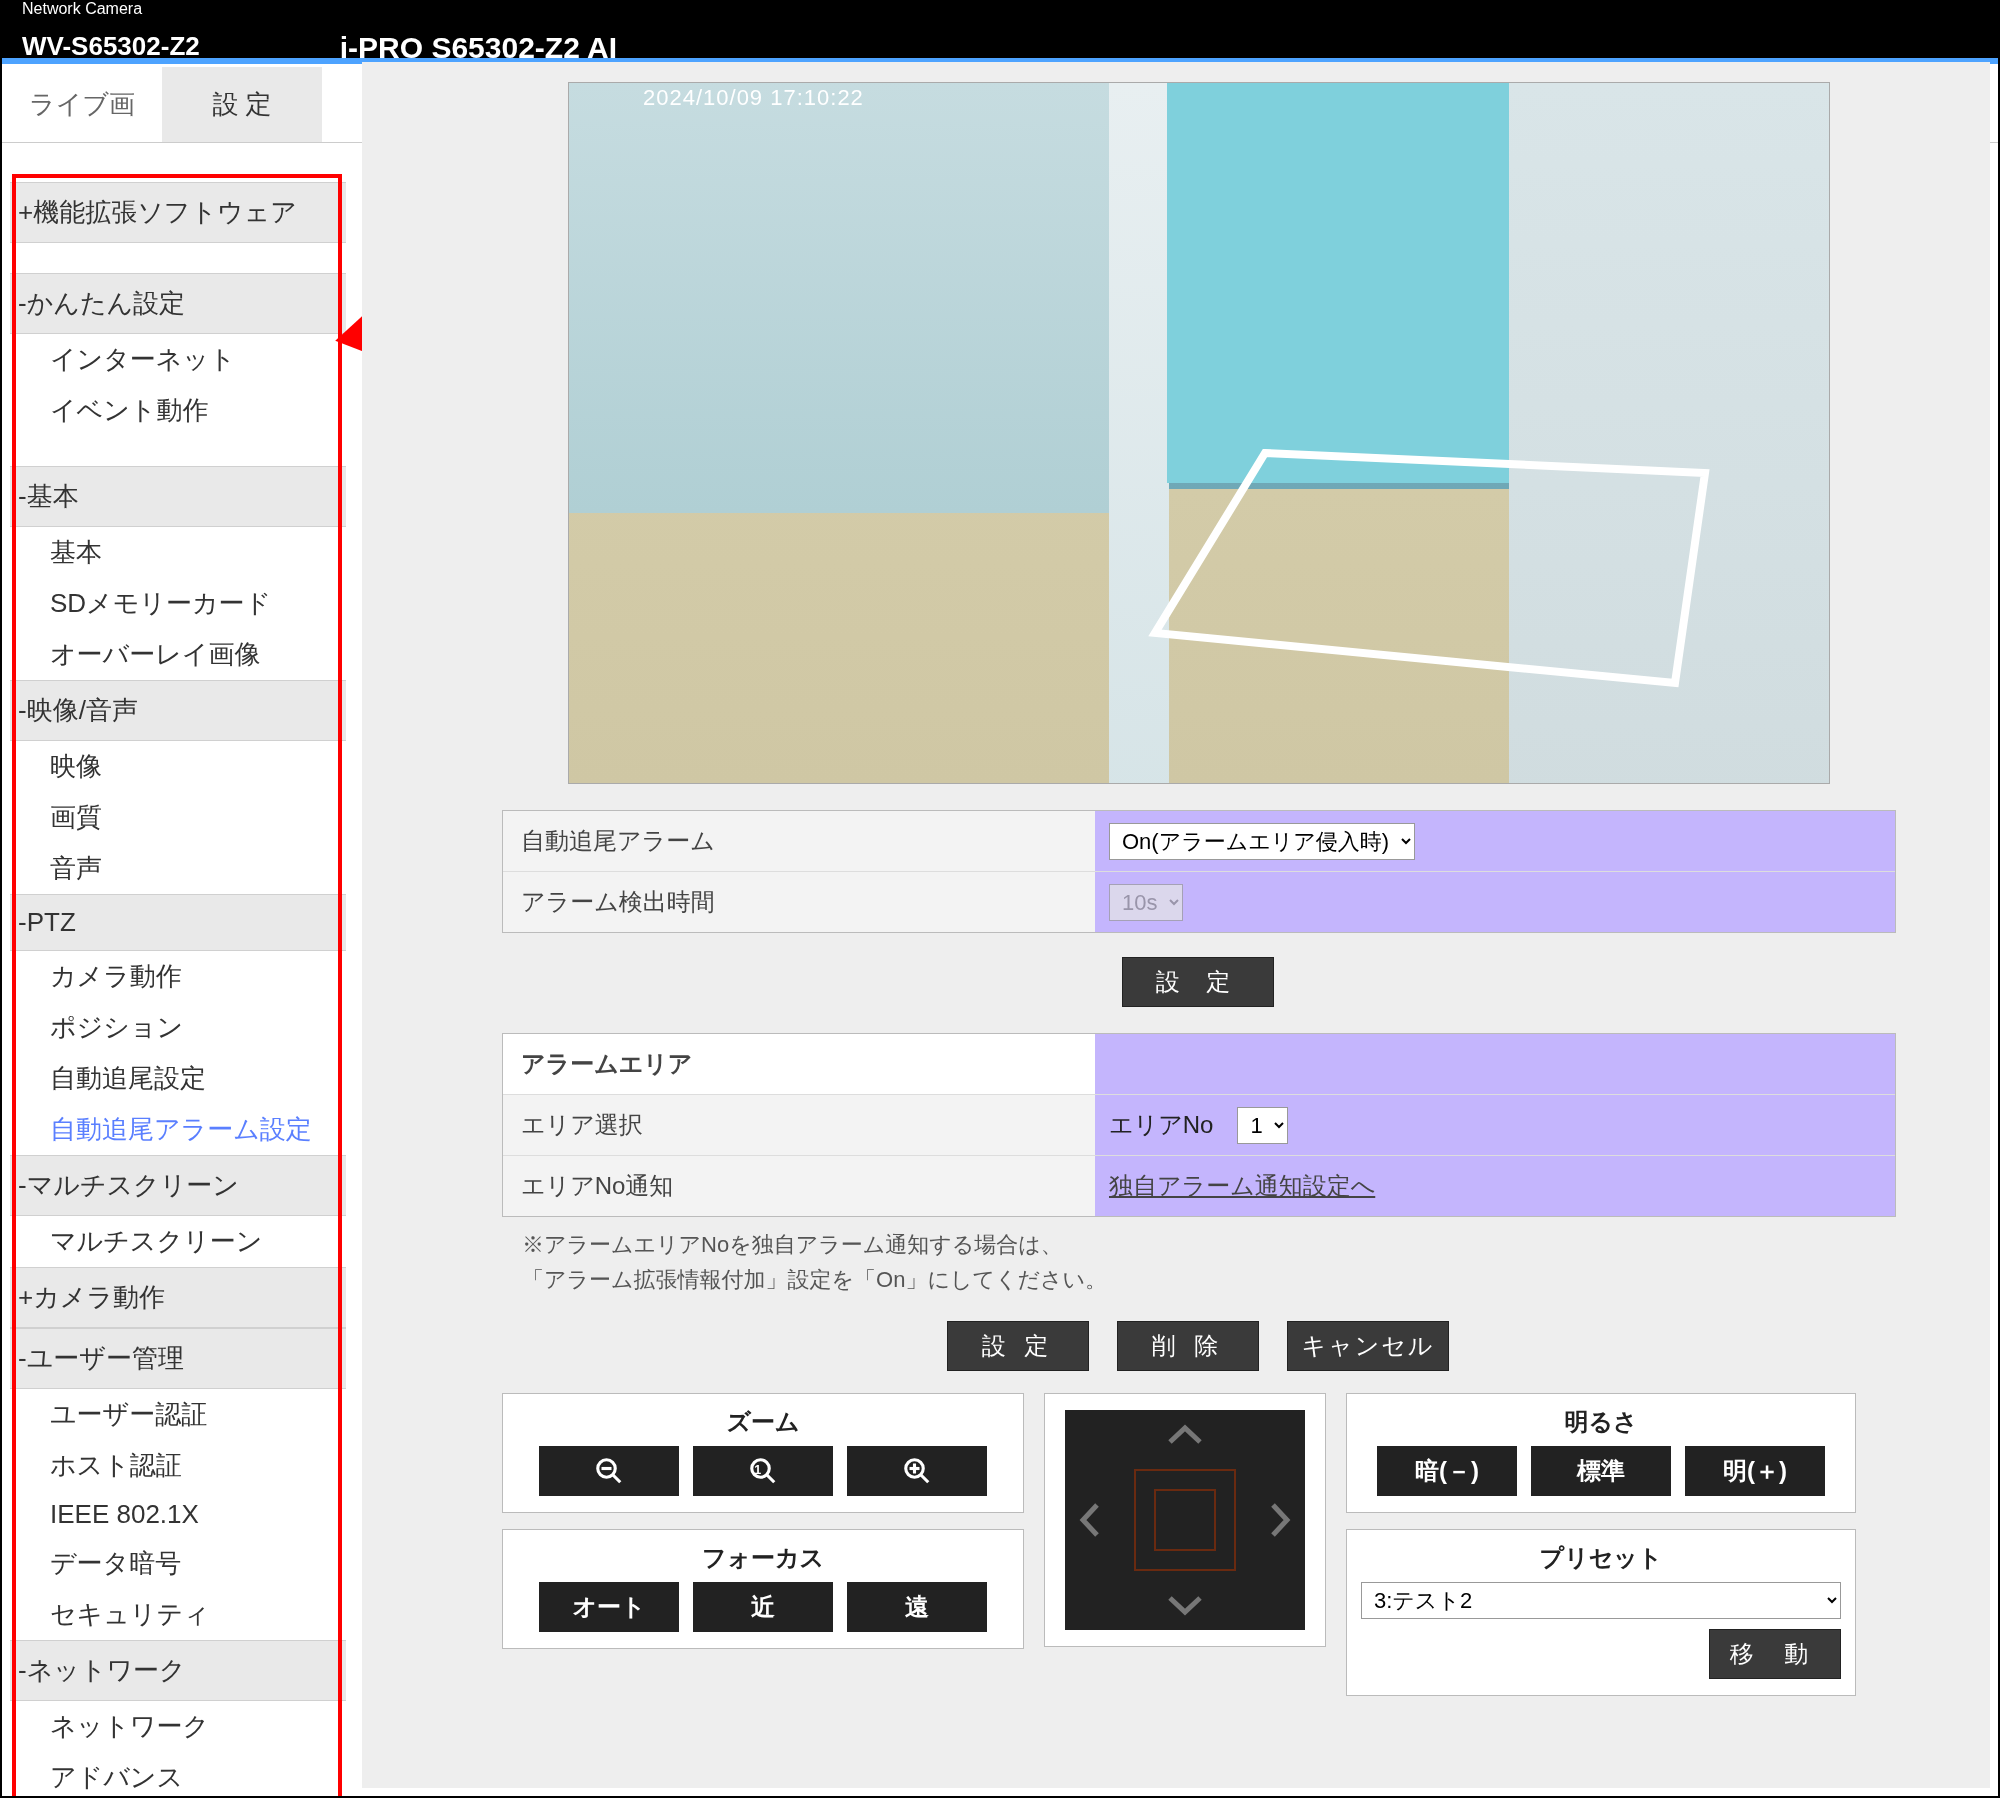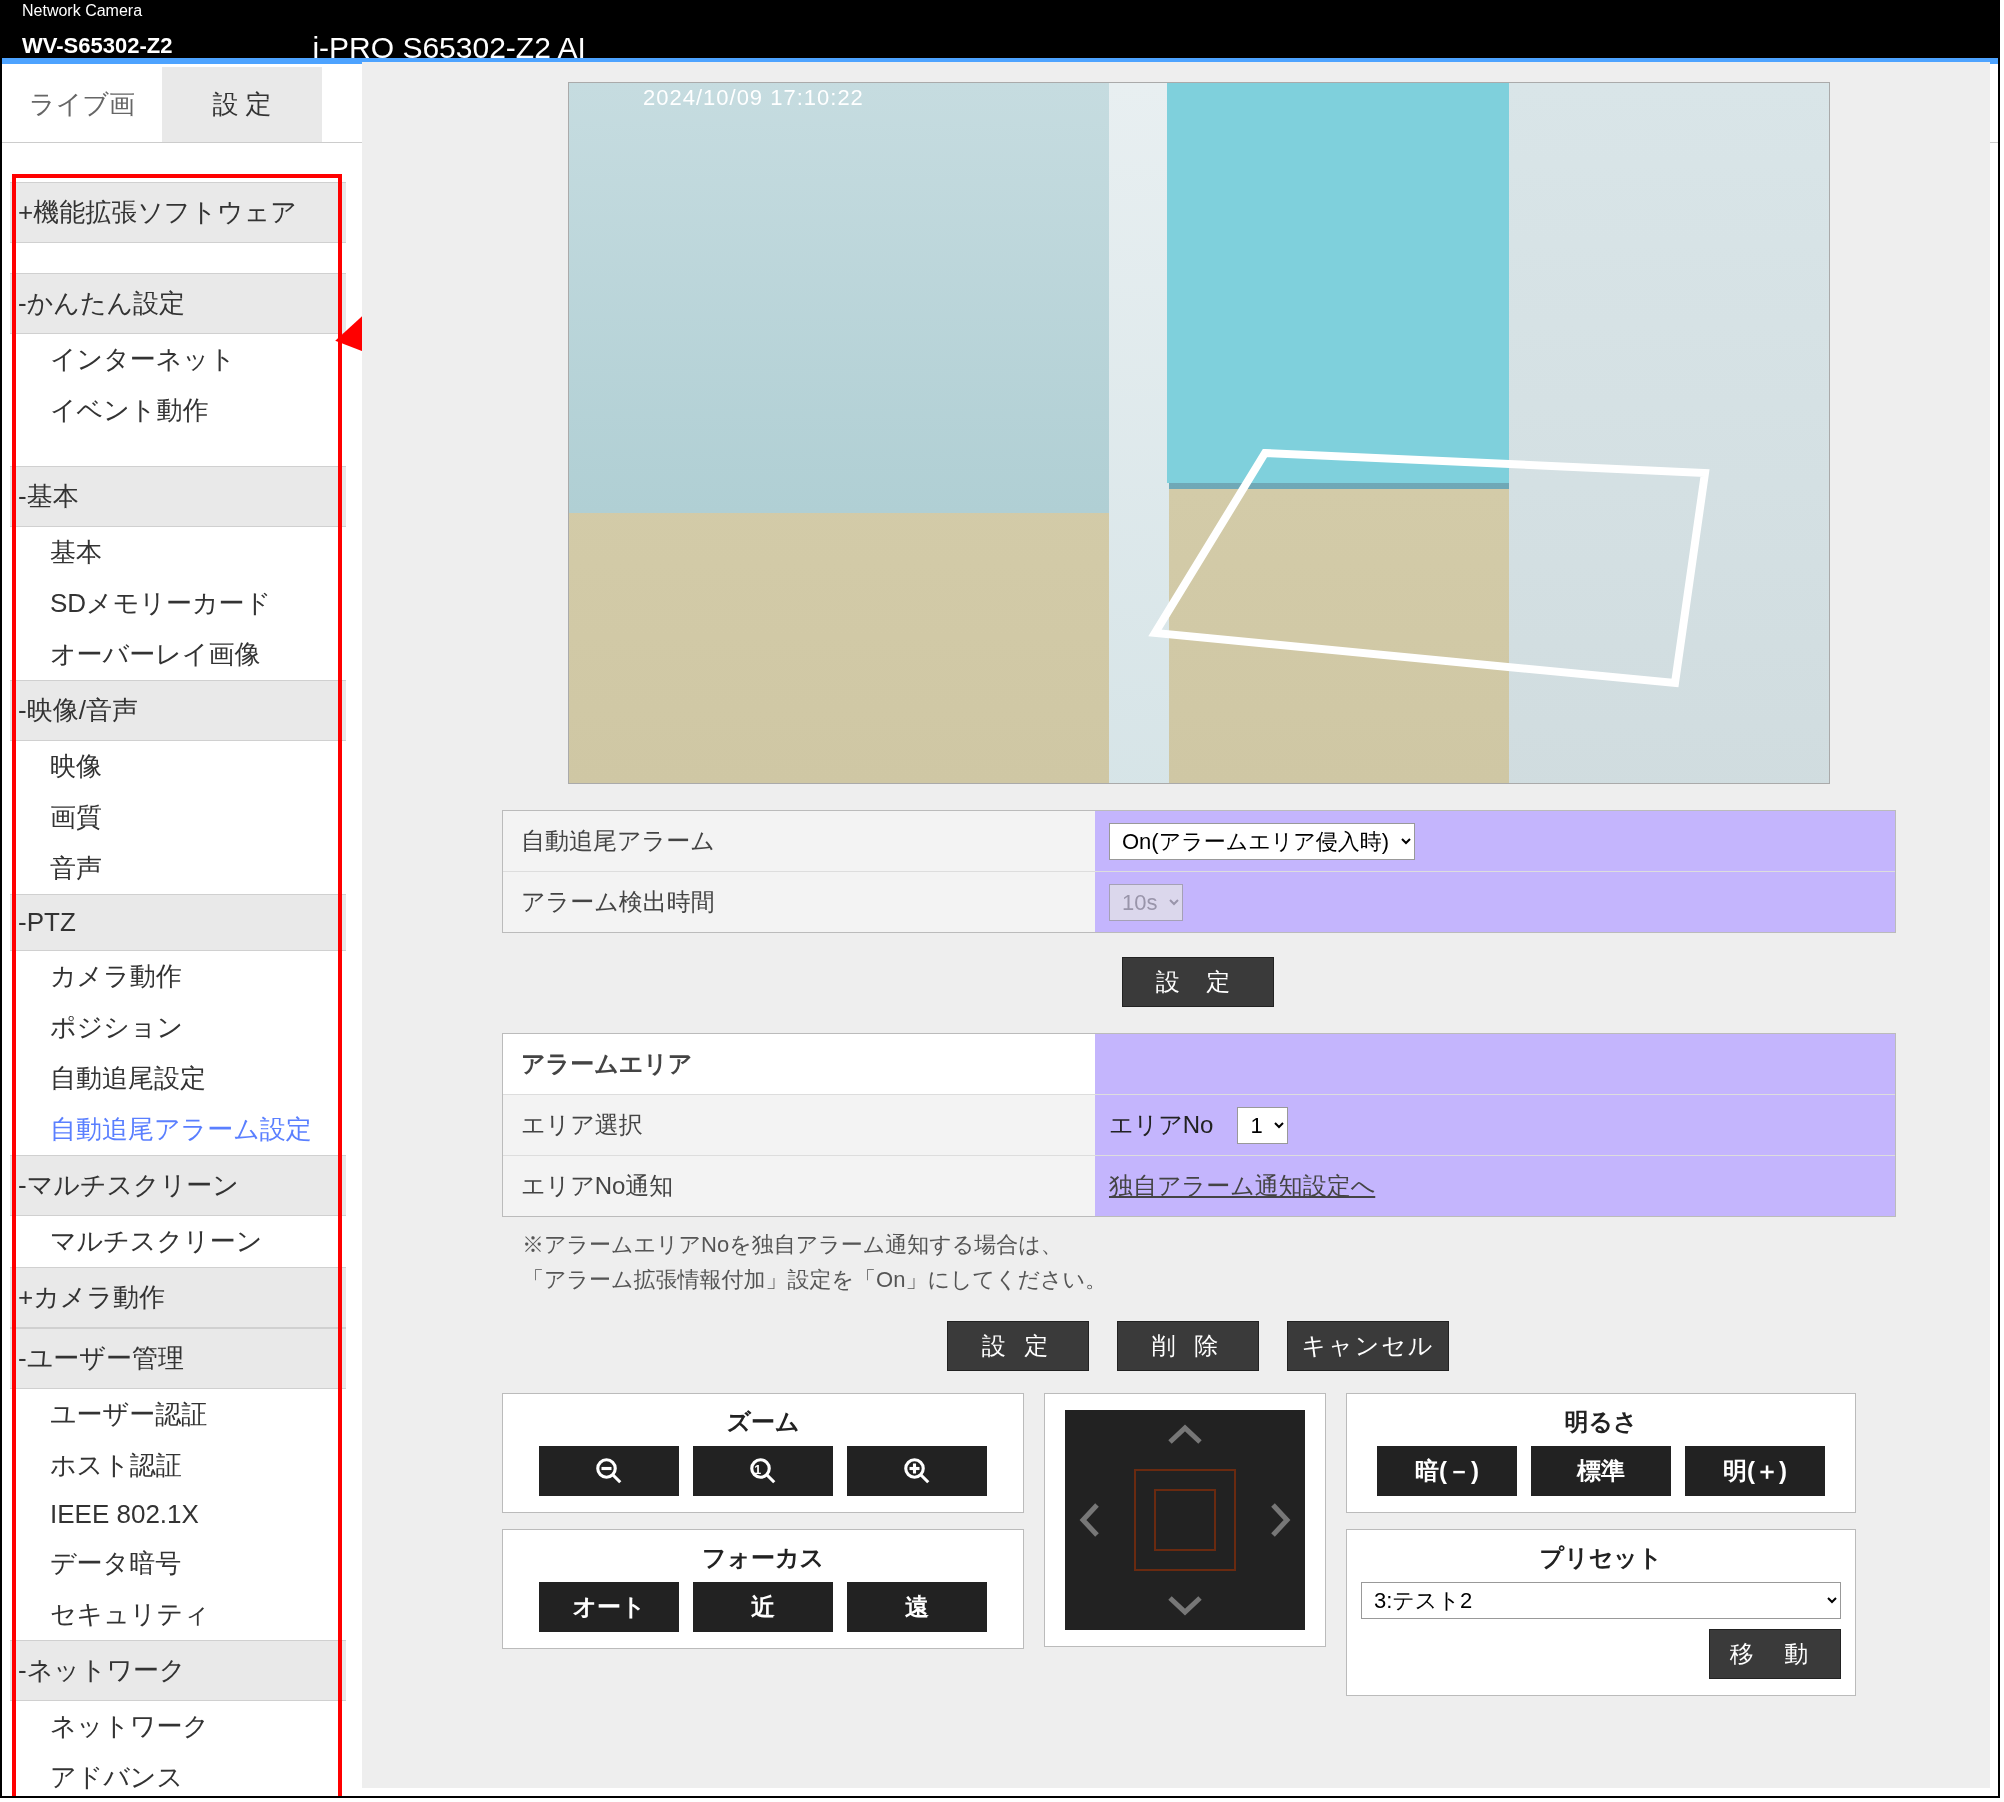--- a/index.html
+++ b/index.html
@@ -1,22 +1,22 @@
 <!DOCTYPE html>
 <html><head>
 <meta charset="utf-8">
 <style>
 html,body{margin:0;padding:0;font-family:"Meiryo","MS PGothic",sans-serif;background:#fff;color:#222;}
 body{border:2px solid #000;width:2000px;height:1798px;box-sizing:border-box;position:relative;overflow:hidden;}
 
 
 .hdr{background:#000;color:#fff;height:56px;display:flex;align-items:center;padding:0 20px;}
 .hdr .sub{font-size:16px;line-height:1;}
-.hdr .mdl{font-size:22px;font-weight:bold;line-height:1;margin-top:16px;}
-.hdr .title{margin-left:140px;font-size:30px;font-weight:normal;margin-top:36px;}
+.hdr .mdl{font-size:26px;font-weight:bold;line-height:1;margin-top:16px;}
+.hdr .title{margin-left:140px;font-size:30px;font-weight:bold;margin-top:36px;}
 
 
 .tabs{display:flex;align-items:flex-end;height:78px;border-top:6px solid #4da3ff;border-bottom:1px solid #ccc;}
 .tab{width:160px;text-align:center;font-size:26px;padding:20px 0;color:#666;cursor:pointer;}
 .tab.active{background:#e9e9e9;color:#333;}
 .tab.inactive{background:#fff;}
 
 
 .side{position:absolute;left:8px;top:140px;width:336px;}
 .redbox{position:absolute;left:10px;top:172px;width:322px;height:1622px;border:4px solid #ff0000;pointer-events:none;}

